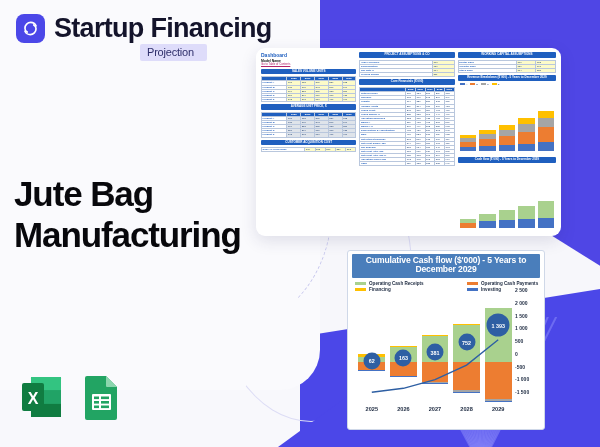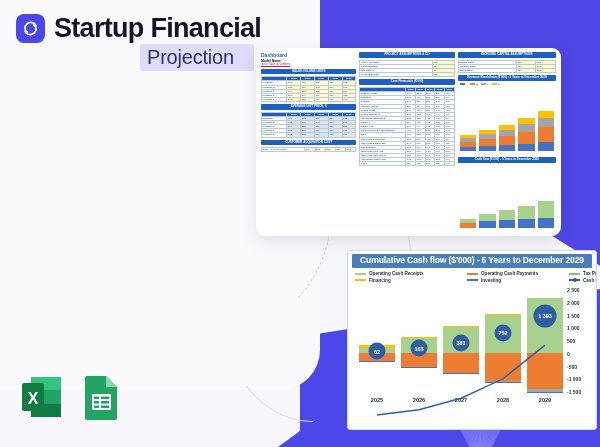--- a/index.html
+++ b/index.html
@@ -64,22 +64,22 @@
     width:29px;height:29px;border-radius:8px;background:#4b47e8;
     display:flex;align-items:center;justify-content:center;flex:0 0 auto;
   }
   .brand-name{
     font-size:27px;font-weight:700;color:#14142b;letter-spacing:-.7px;
     line-height:1;white-space:nowrap;
   }
   .brand-sub{
     position:absolute;left:140px;top:44px;
     background:#dedcfa;color:#2f2f6b;
-    font-size:20px;font-weight:500;letter-spacing:-.2px;
-    padding:2px 20px 3px 7px;border-radius:2px;line-height:1.1;
+    font-size:11px;font-weight:500;letter-spacing:-.2px;
+    padding:2px 13px 3px 7px;border-radius:2px;line-height:1.1;
   }
 
   
   .hero-title{
     position:absolute;left:14px;top:174px;width:280px;
     font-size:35px;font-weight:700;color:#08080c;letter-spacing:-1.1px;
     line-height:1.17;
   }
 
   
@@ -120,21 +120,21 @@
   .dtable td.h{background:#1f5fbf;color:#fff;font-weight:700;text-align:center;}
   .dtable td.b{color:#1f5fbf;font-weight:700;}
   .dminichart{flex:1;display:flex;align-items:flex-end;gap:3px;padding:2px 2px 4px;}
   .dbar{flex:1;display:flex;flex-direction:column;justify-content:flex-end;}
   .dbar span{display:block;width:100%;}
   .dlegend{display:flex;gap:3px;font-size:2.4px;color:#23406e;padding-left:2px;}
   .dlegend i{display:inline-block;width:5px;height:1.6px;margin-right:1px;vertical-align:middle;}
 
   
   .cf-card{
-    position:absolute;left:347px;top:250px;width:250px;height:180px;
+    position:absolute;left:347px;top:250px;width:198px;height:180px;
     background:#ffffff;border:1px solid #cfd8e8;border-radius:3px;
     box-sizing:border-box;overflow:hidden;
   }
   .cf-title{
     margin:3px 4px 0 4px;background:#4a7ebb;color:#ffffff;
     font-size:8.6px;font-weight:700;text-align:center;
     padding:2px 0 3px;letter-spacing:-.15px;line-height:1.1;border-radius:1px;
   }
   .cf-legend{
     display:grid;grid-template-columns:110px 100px auto;
@@ -207,24 +207,25 @@
   <div class="bg-dash-arc"></div>
   <div class="bg-wedge2"></div>
 
   <div class="brand">
     <div class="brand-mark">
       <svg width="19" height="19" viewBox="0 0 24 24" fill="none" stroke="#ffffff" stroke-width="2.1" stroke-linecap="round">
         <path d="M19 8.5c-1.2-2.6-3.8-4.2-6.7-4.2A7.3 7.3 0 0 0 5 11.6c0 2.2 1.1 4 2.9 4.9"></path>
         <path d="M5 15.5c1.2 2.6 3.8 4.2 6.7 4.2A7.3 7.3 0 0 0 19 12.4c0-2.2-1.1-4-2.9-4.9"></path>
       </svg>
     </div>
-    <div class="brand-name">Startup Financial</div>
+    <div class="brand-name">Startup Financing</div>
   </div>
   <div class="brand-sub">Projection</div>
 
+  <div class="hero-title">Jute Bag Manufacturing</div>
 
   <div class="footer-row">
     <div class="xls-icon">
       <svg width="50" height="50" viewBox="0 0 50 50">
         <rect x="13" y="5" width="30" height="40" rx="1.5" fill="#21a366"></rect>
         <rect x="13" y="5" width="30" height="13.3" fill="#33c481"></rect>
         <rect x="13" y="31.7" width="30" height="13.3" fill="#107c41"></rect>
         <rect x="13" y="18.3" width="30" height="13.4" fill="#21a366"></rect>
         <rect x="4" y="11" width="22" height="28" rx="2" fill="#107c41"></rect>
         <text x="15" y="31.5" font-family="'Liberation Sans',sans-serif" font-size="16" font-weight="700" fill="#ffffff" text-anchor="middle">X</text>

